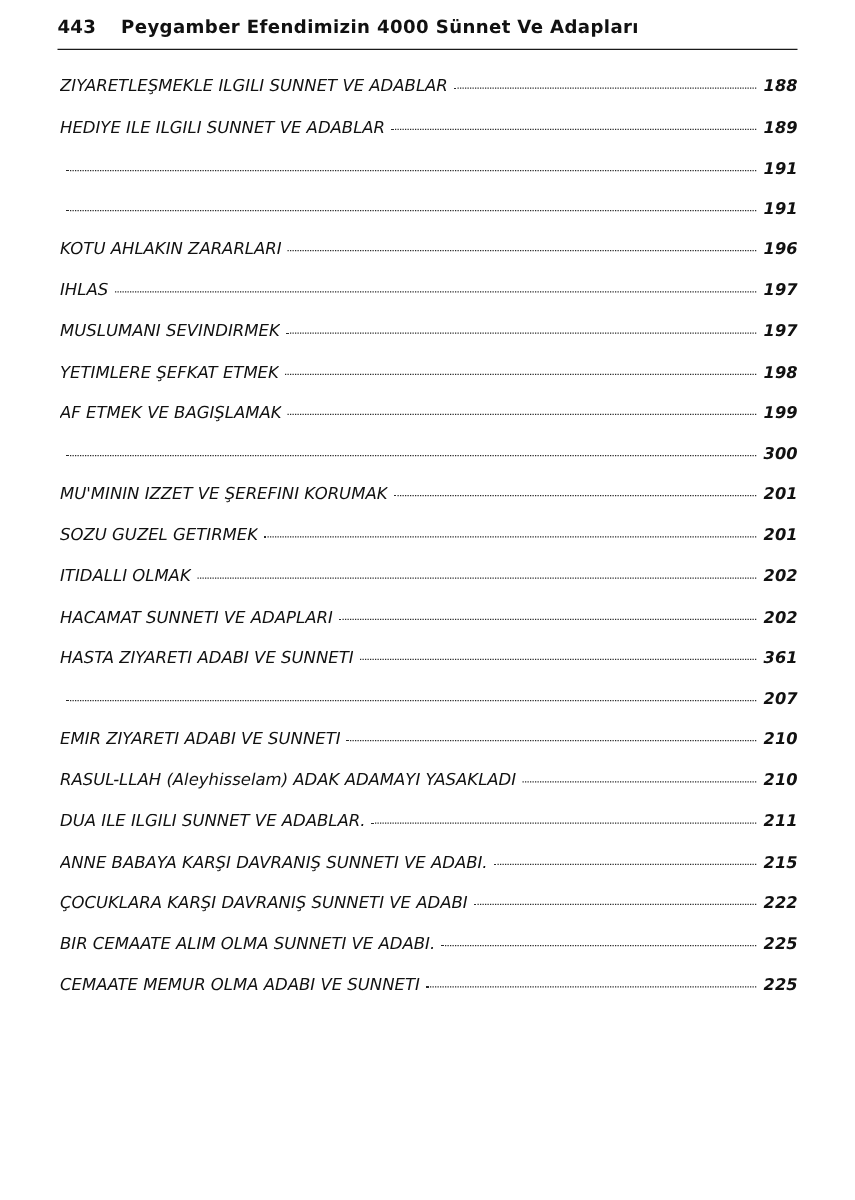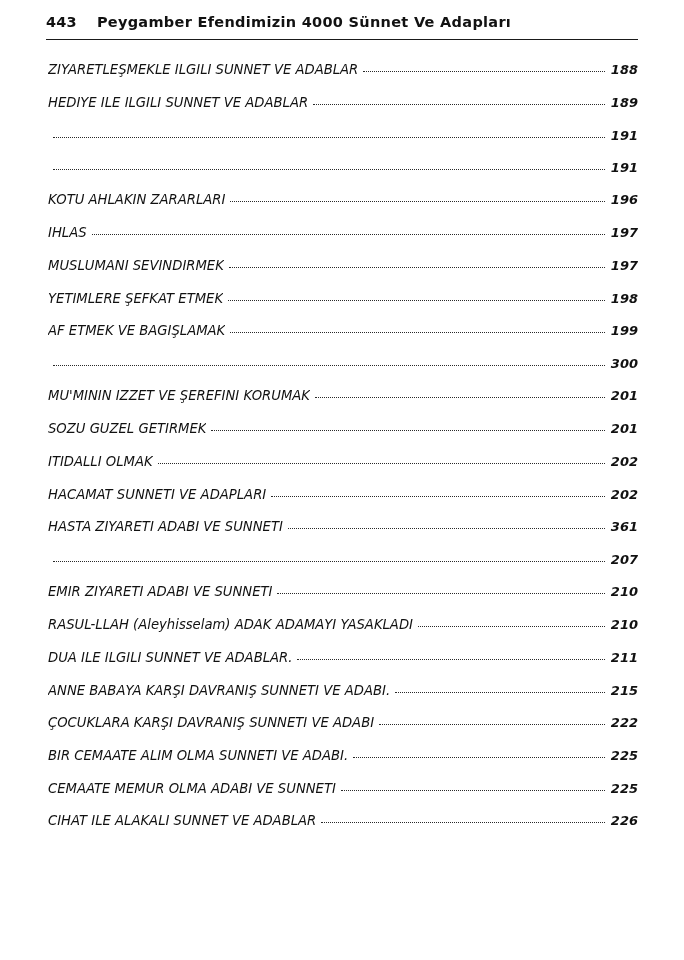--- a/index.html
+++ b/index.html
@@ -192,20 +192,15 @@
       <li class="toc-entry">
         <span class="toc-title">BİR CEMAATE ALİM OLMA SÜNNETİ VE ADABI.</span>
         <span class="dots"></span>
         <span class="toc-page">225</span>
       </li>
       <li class="toc-entry">
         <span class="toc-title">CEMAATE MEMUR OLMA ADABI VE SÜNNETİ</span>
         <span class="dots"></span>
         <span class="toc-page">225</span>
       </li>
-      <li class="toc-entry">
-        <span class="toc-title">CİHAT İLE ALAKALI SÜNNET VE ADABLAR</span>
-        <span class="dots"></span>
-        <span class="toc-page">226</span>
-      </li>
     </ul>
 
 </div>
 
 </body></html>

